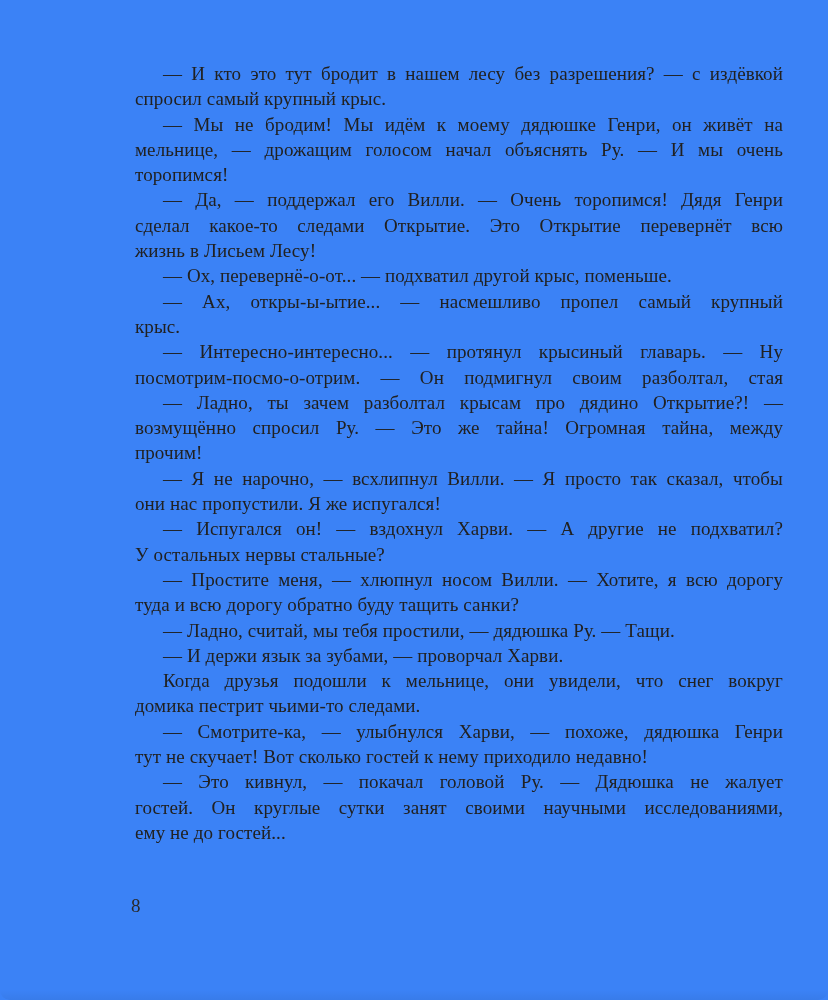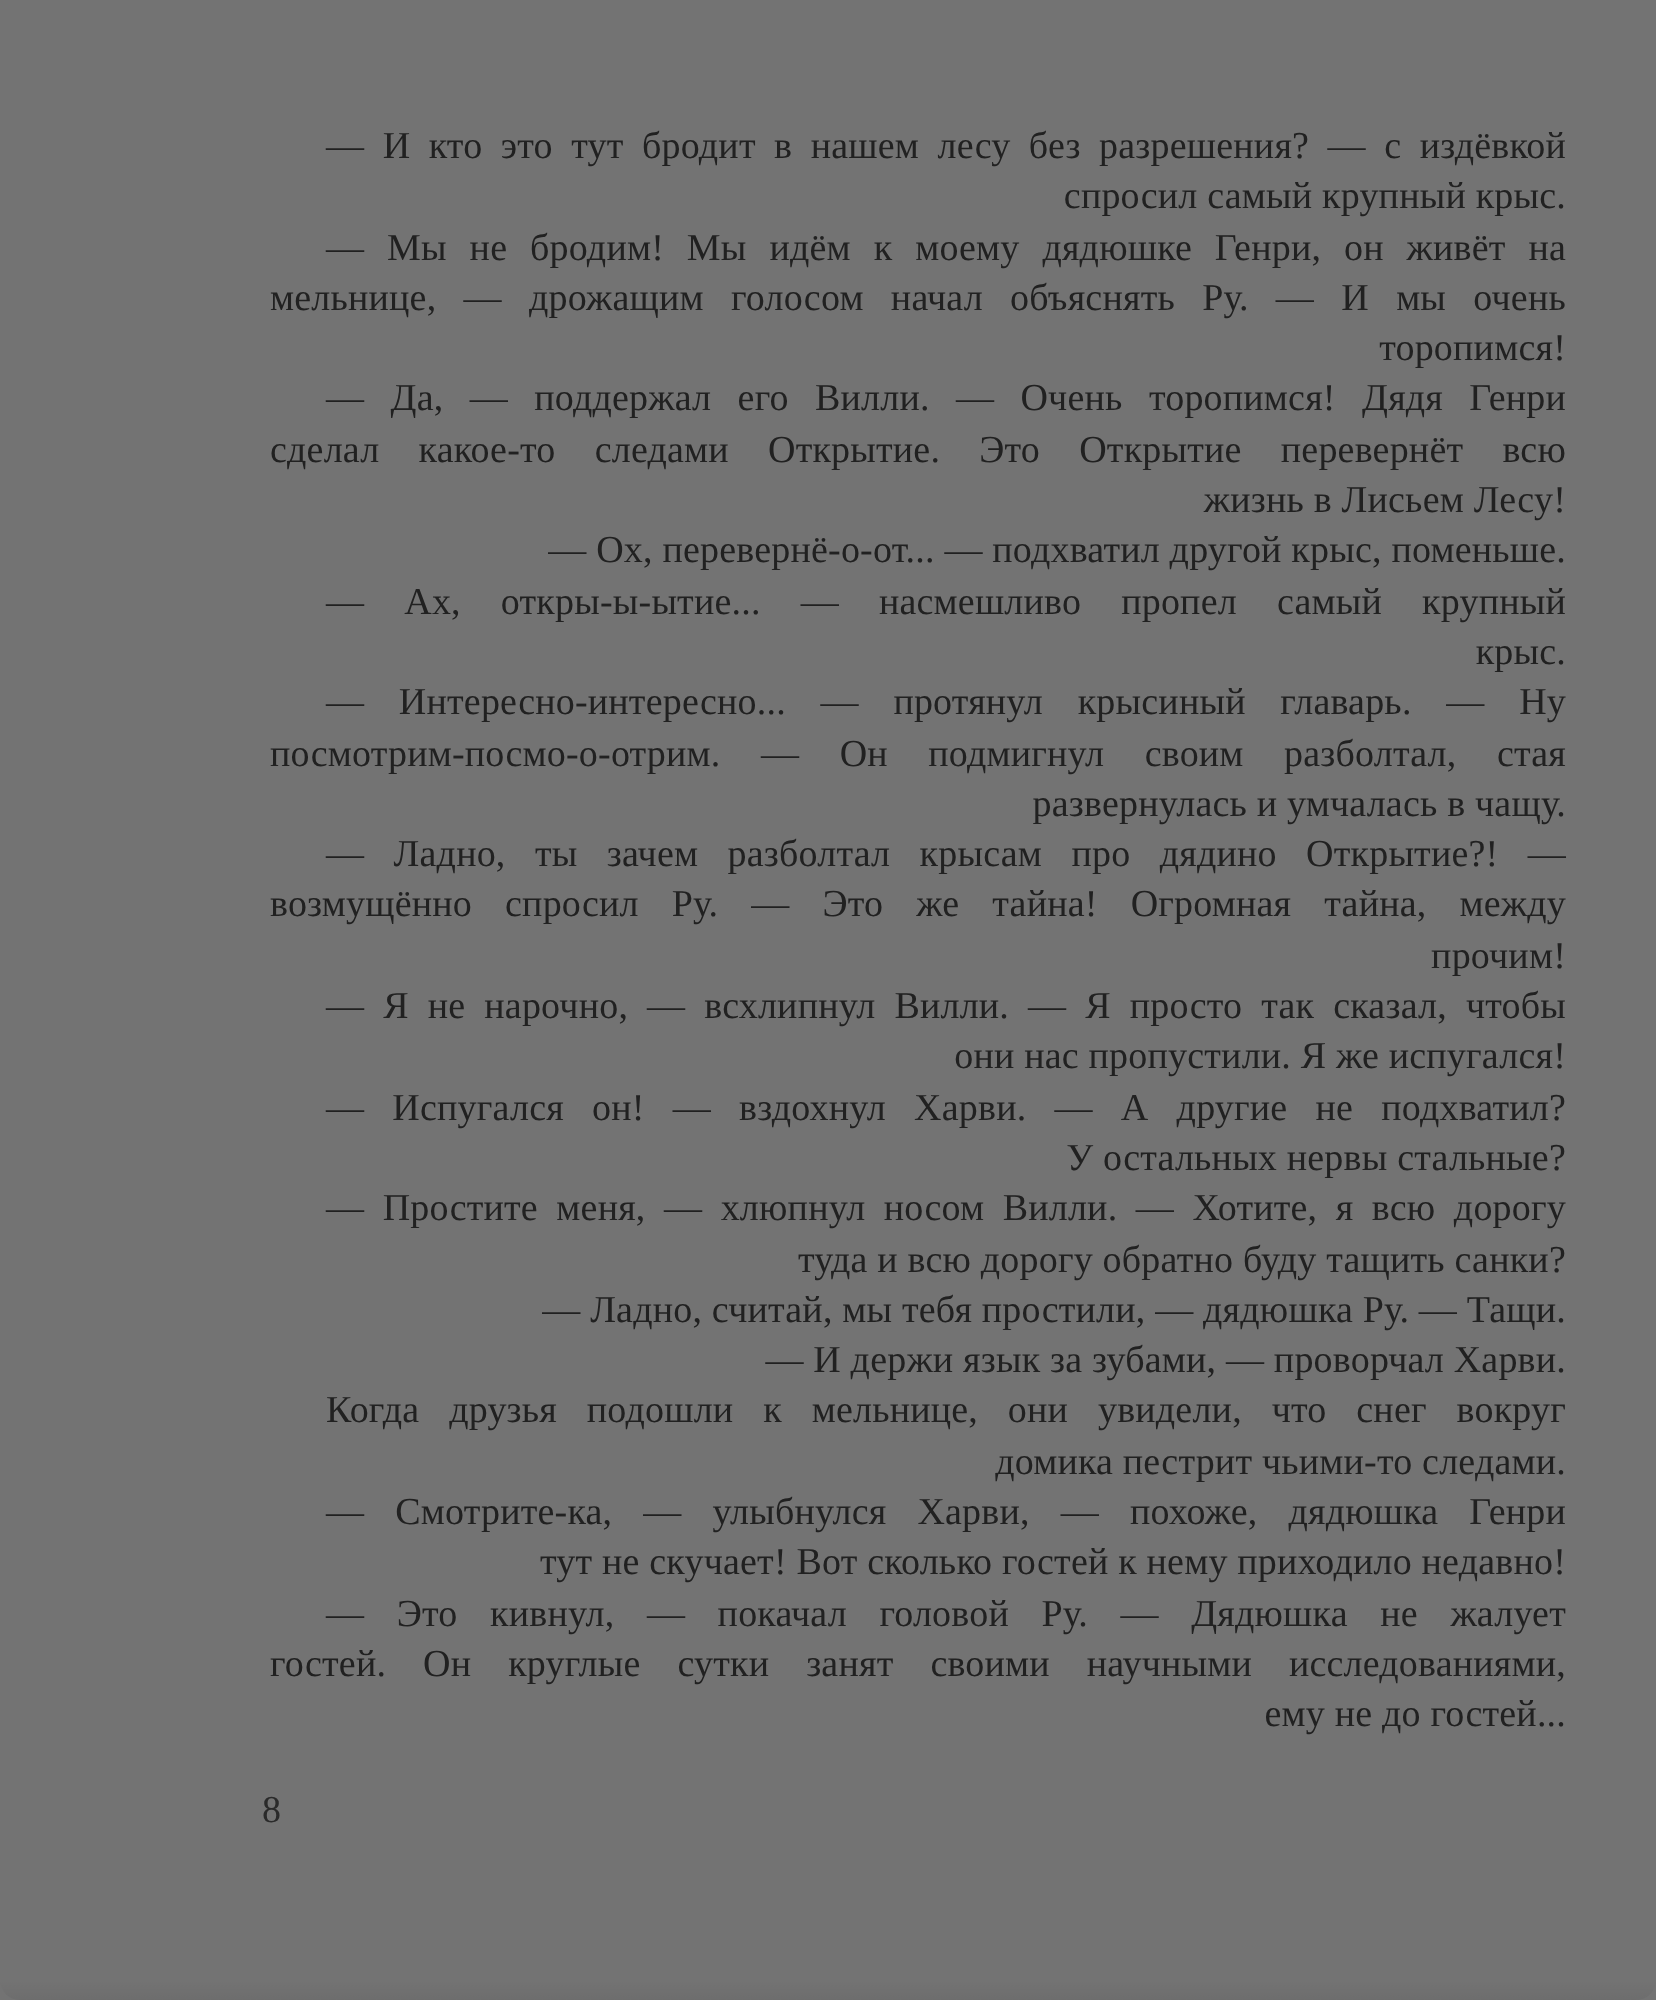--- a/index.html
+++ b/index.html
@@ -5,21 +5,21 @@
   html, body {
     margin: 0;
     padding: 0;
     background: #f4f4f4;
   }
   .page {
     position: relative;
     width: 828px;
     height: 1000px;
     margin: 0 auto;
-    background: #737373;
+    background: #3b82f6;
     overflow: hidden;
     font-family: "Liberation Serif", "DejaVu Serif", serif;
     color: #212121;
   }
   
   .page::after {
     content: "";
     position: absolute;
     left: 0;
     right: 0;
@@ -37,21 +37,21 @@
     font-size: 19px;
     line-height: 25.3px;
     letter-spacing: 0.1px;
   }
   .para {
     margin: 0;
     padding: 0;
   }
   .line {
     display: block;
-    text-align: right;
+    text-align: left;
     white-space: normal;
   }
   
   .line.jl {
     text-align: justify;
     text-align-last: justify;
   }
   
   .line.first {
     text-indent: 28px;
@@ -87,21 +87,20 @@
       <p class="para">
         <span class="line first">— Ох, перевернё-о-от... — подхватил другой крыс, поменьше.</span>
       </p>
       <p class="para">
         <span class="line first jl">— Ах, откры-ы-ытие... — насмешливо пропел самый крупный</span>
         <span class="line">крыс.</span>
       </p>
       <p class="para">
         <span class="line first jl">— Интересно-интересно... — протянул крысиный главарь. — Ну</span>
         <span class="line jl">посмотрим-посмо-о-отрим. — Он подмигнул своим разболтал, стая</span>
-        <span class="line">развернулась и умчалась в чащу.</span>
       </p>
       <p class="para">
         <span class="line first jl">— Ладно, ты зачем разболтал крысам про дядино Открытие?! —</span>
         <span class="line jl">возмущённо спросил Ру. — Это же тайна! Огромная тайна, между</span>
         <span class="line">прочим!</span>
       </p>
       <p class="para">
         <span class="line first jl">— Я не нарочно, — всхлипнул Вилли. — Я просто так сказал, чтобы</span>
         <span class="line">они нас пропустили. Я же испугался!</span>
       </p>

